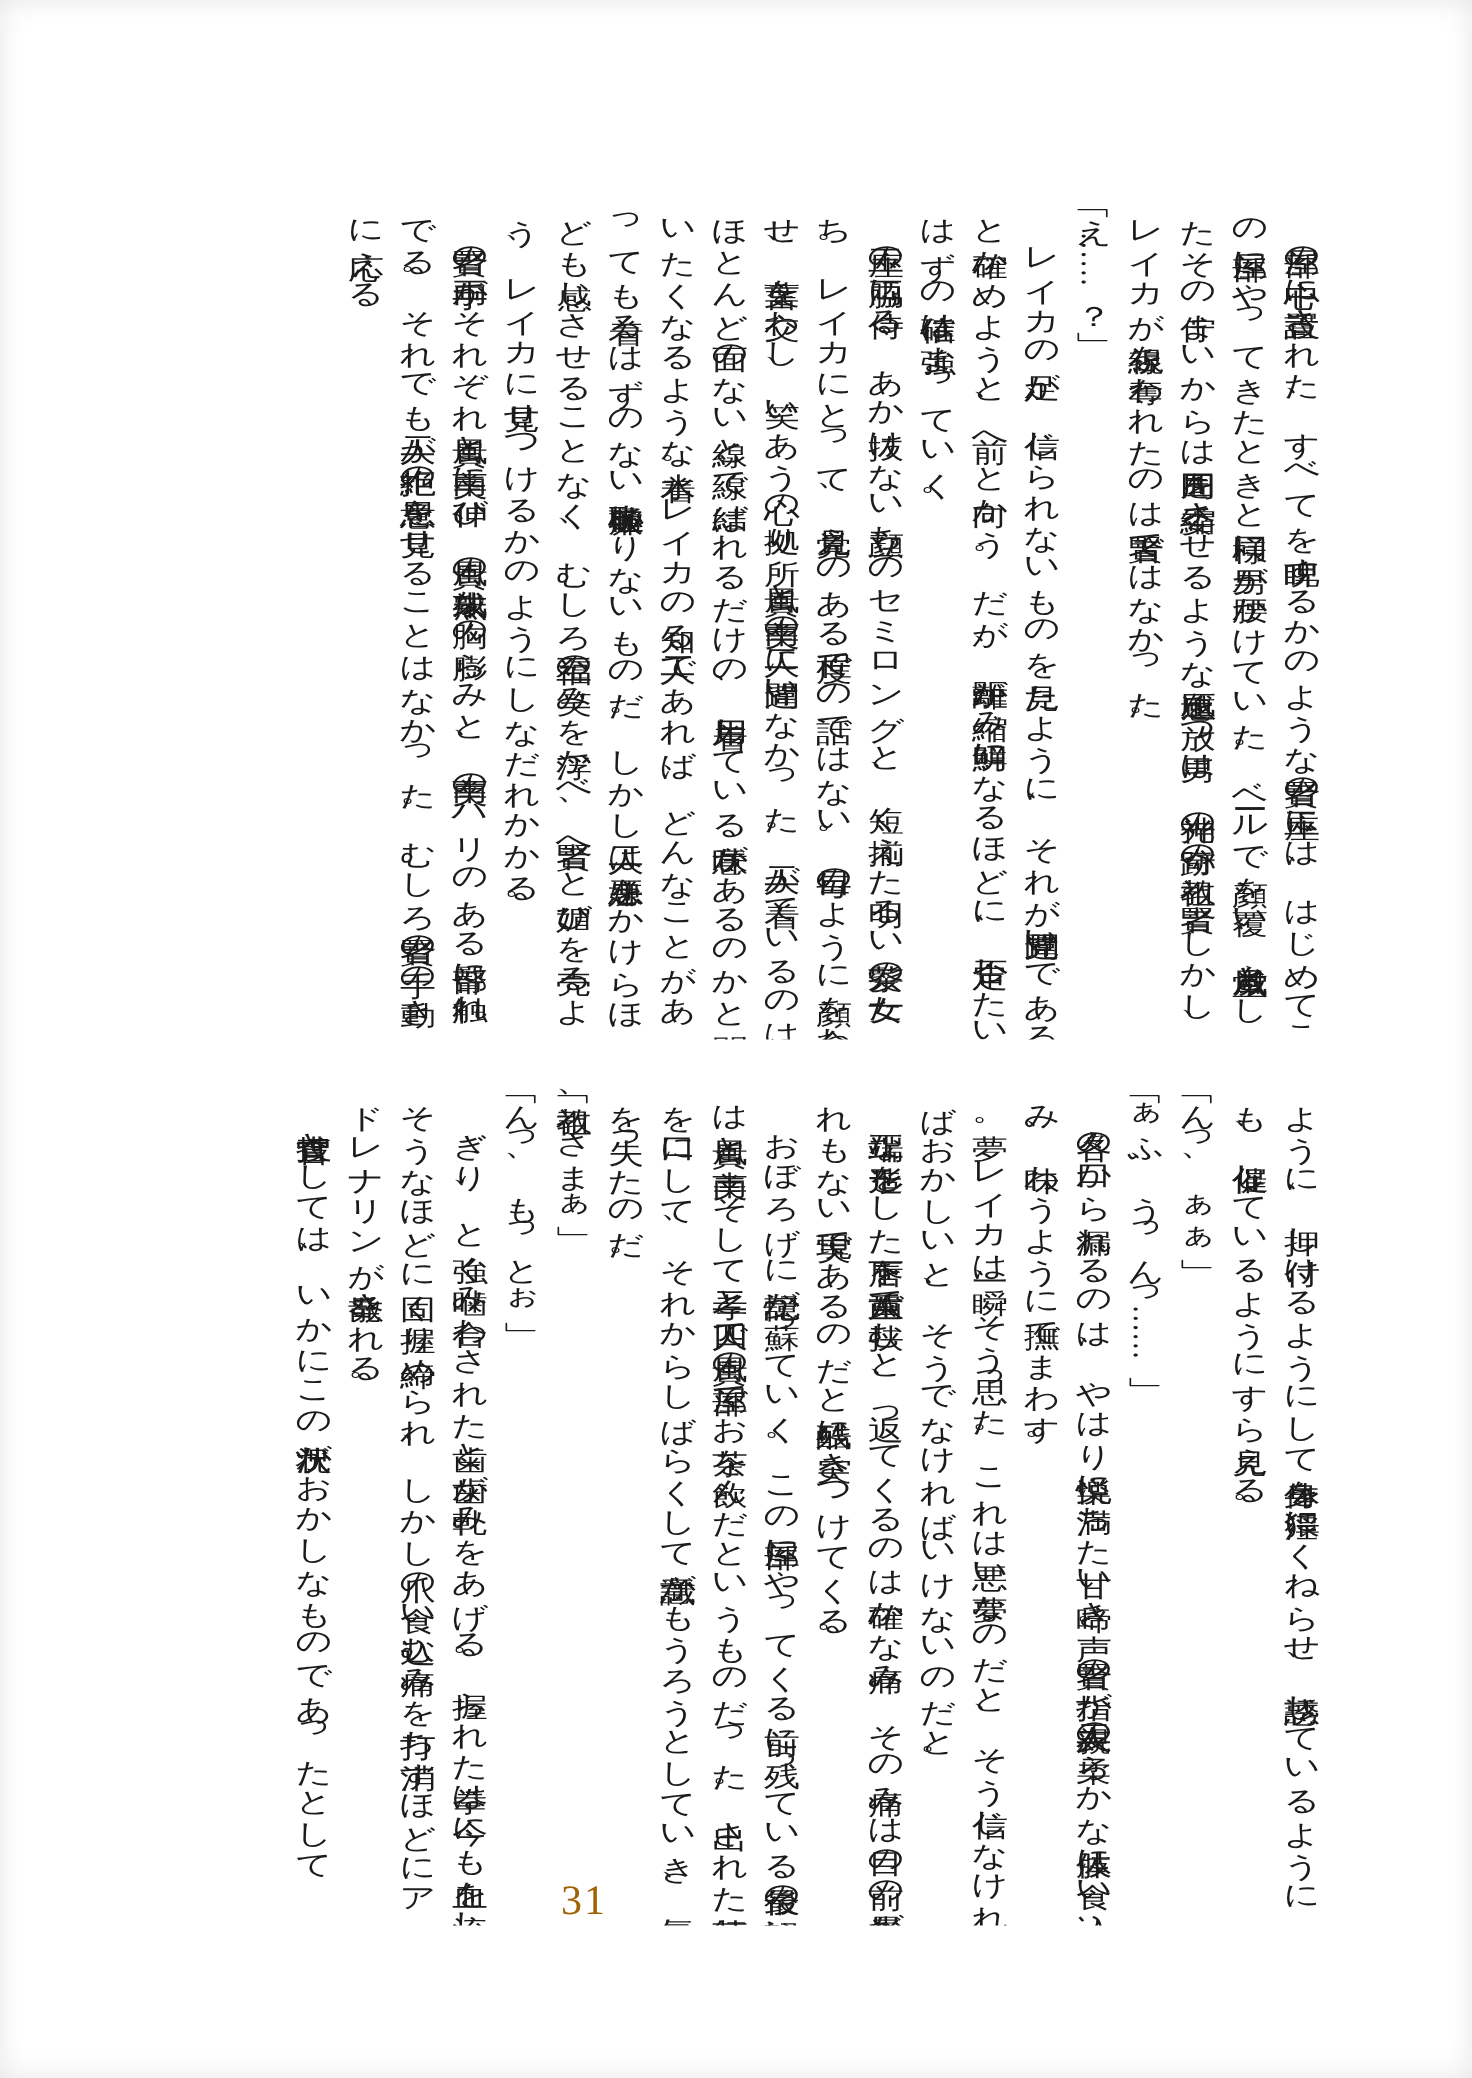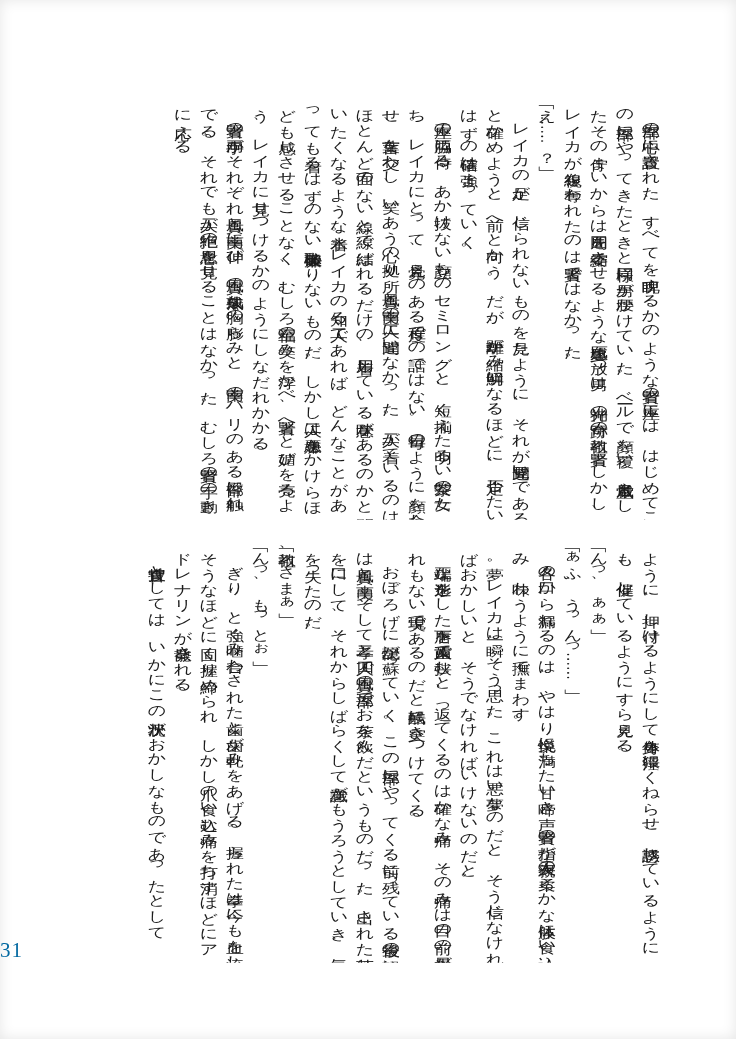--- a/index.html
+++ b/index.html
@@ -37,23 +37,24 @@
     margin: 0;
     padding: 0;
   }
   #block-top { top: 100px; }
   #block-bottom { top: 543px; }
   .page-number {
     position: absolute;
     top: 938px;
     left: 0;
     width: 584px;
+    text-align: center;
     font-size: 21px;
     letter-spacing: 1px;
-    color: #0369a1;
+    color: #a16207;
   }
 </style>
 </head>
 <body>
 
 <div class="page">
   <div id="block-top" class="vblock">
       <p>　部屋の中心に設置された、すべてを睥睨するかのような賢者の玉座には、はじめてこの部屋にやってきたときと同様に男が腰かけていた。ベールで顔を覆い、威風堂々としたその佇まいからは周囲を委縮させるような圧迫感を放つ男は、神光の奇跡の教祖、賢者。しかし、レイカが視線を奪われたのは賢者ではなかった。</p>
       <p>「え……？」</p>
       <p>　レイカの足が、信じられないものを見たように、それが見間違いであると確かめようと、前へと向かう。だが、距離が縮み鮮明になるほどに、否定したいはずの確信は強まっていく。</p>

